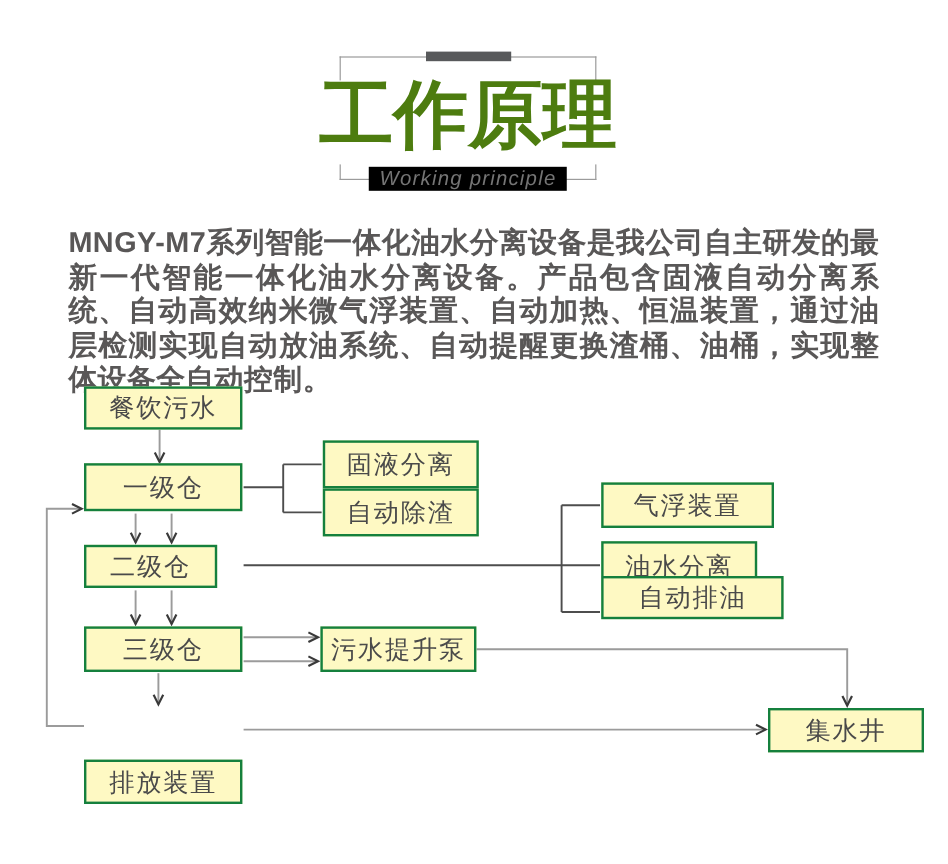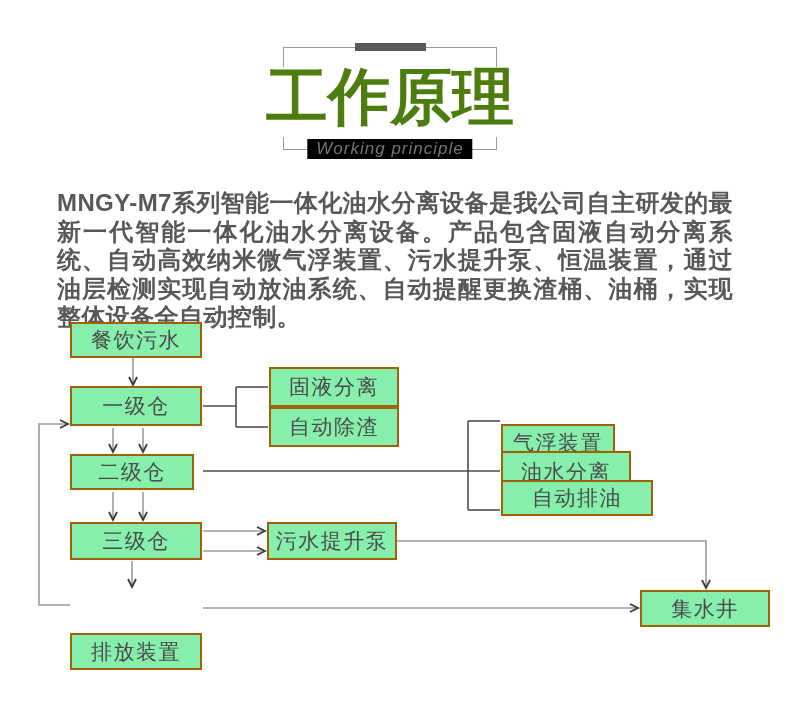--- a/index.html
+++ b/index.html
@@ -24,41 +24,41 @@
   
   .intro{
     position:absolute;left:57px;top:189px;width:676px;margin:0;
     font-size:24px;line-height:28.5px;font-weight:700;color:#595757;
     letter-spacing:0.4px;text-align:justify;
   }
   
   .flowchart{position:absolute;left:0;top:0;width:790px;height:720px;}
   .flowchart svg{position:absolute;left:0;top:0;}
   .node{
-    position:absolute;box-sizing:border-box;background:#86efac;
-    border:2px solid #a16207;display:flex;align-items:center;justify-content:center;
+    position:absolute;box-sizing:border-box;background:#fef9c3;
+    border:2px solid #15803d;display:flex;align-items:center;justify-content:center;
     font-size:21px;color:#4a4a4a;letter-spacing:1.5px;white-space:nowrap;
   }
 </style>
 </head>
 <body>
 
 <div>
   <div class="hline" style="left:283px;top:47px;width:214px;"></div>
   <div class="thick-bar"></div>
   <div class="vline" style="left:283px;top:47px;height:20px;"></div>
   <div class="vline" style="left:496px;top:47px;height:20px;"></div>
   <div class="vline" style="left:283px;top:137px;height:13px;"></div>
   <div class="vline" style="left:496px;top:137px;height:13px;"></div>
   <div class="hline" style="left:283px;top:149px;width:214px;"></div>
   <h1 class="page-title">工作原理</h1>
   <div class="subtitle">Working principle</div>
 </div>
 
-<p class="intro">MNGY-M7系列智能一体化油水分离设备是我公司自主研发的最新一代智能一体化油水分离设备。产品包含固液自动分离系统、自动高效纳米微气浮装置、污水提升泵、恒温装置，通过油层检测实现自动放油系统、自动提醒更换渣桶、油桶，实现整体设备全自动控制。</p>
+<p class="intro">MNGY-M7系列智能一体化油水分离设备是我公司自主研发的最新一代智能一体化油水分离设备。产品包含固液自动分离系统、自动高效纳米微气浮装置、自动加热、恒温装置，通过油层检测实现自动放油系统、自动提醒更换渣桶、油桶，实现整体设备全自动控制。</p>
 
 <div class="flowchart">
 
   <svg width="790" height="720" viewBox="0 0 790 720">
     <defs>
       <marker id="arw" viewBox="0 0 12 12" refX="10" refY="6" markerWidth="12" markerHeight="12" orient="auto" markerUnits="userSpaceOnUse">
         <path d="M2 2 L10 6 L2 10" fill="none" stroke="#3a3a3a" stroke-width="1.8"></path>
       </marker>
     </defs>
 
@@ -83,26 +83,26 @@
       <path d="M236 427 H268"></path>
       <path d="M203 471 H500"></path>
       <path d="M468 421 V510"></path>
       <path d="M468 421 H500"></path>
       <path d="M468 510 H500"></path>
     </g>
   </svg>
 
   <div class="node" style="left:70px;top:322px;width:132px;height:36px;">餐饮污水</div>
   <div class="node" style="left:70px;top:386px;width:132px;height:40px;">一级仓</div>
-  <div class="node" style="left:70px;top:454px;width:124px;height:36px;">二级仓</div>
+  <div class="node" style="left:70px;top:454px;width:111px;height:36px;">二级仓</div>
   <div class="node" style="left:70px;top:522px;width:132px;height:38px;">三级仓</div>
   <div class="node" style="left:70px;top:589px;width:132px;height:37px;margin-top:44px;">排放装置</div>
 
   <div class="node" style="left:269px;top:367px;width:130px;height:40px;">固液分离</div>
   <div class="node" style="left:269px;top:407px;width:130px;height:40px;">自动除渣</div>
 
-  <div class="node" style="left:501px;top:424px;width:114px;height:38px;">气浮装置</div>
+  <div class="node" style="left:501px;top:402px;width:144px;height:38px;">气浮装置</div>
   <div class="node" style="left:501px;top:451px;width:130px;height:41px;">油水分离</div>
   <div class="node" style="left:501px;top:480px;width:152px;height:36px;">自动排油</div>
 
   <div class="node" style="left:267px;top:522px;width:130px;height:38px;">污水提升泵</div>
   <div class="node" style="left:640px;top:590px;width:130px;height:37px;">集水井</div>
 </div>
 
 </body></html>

